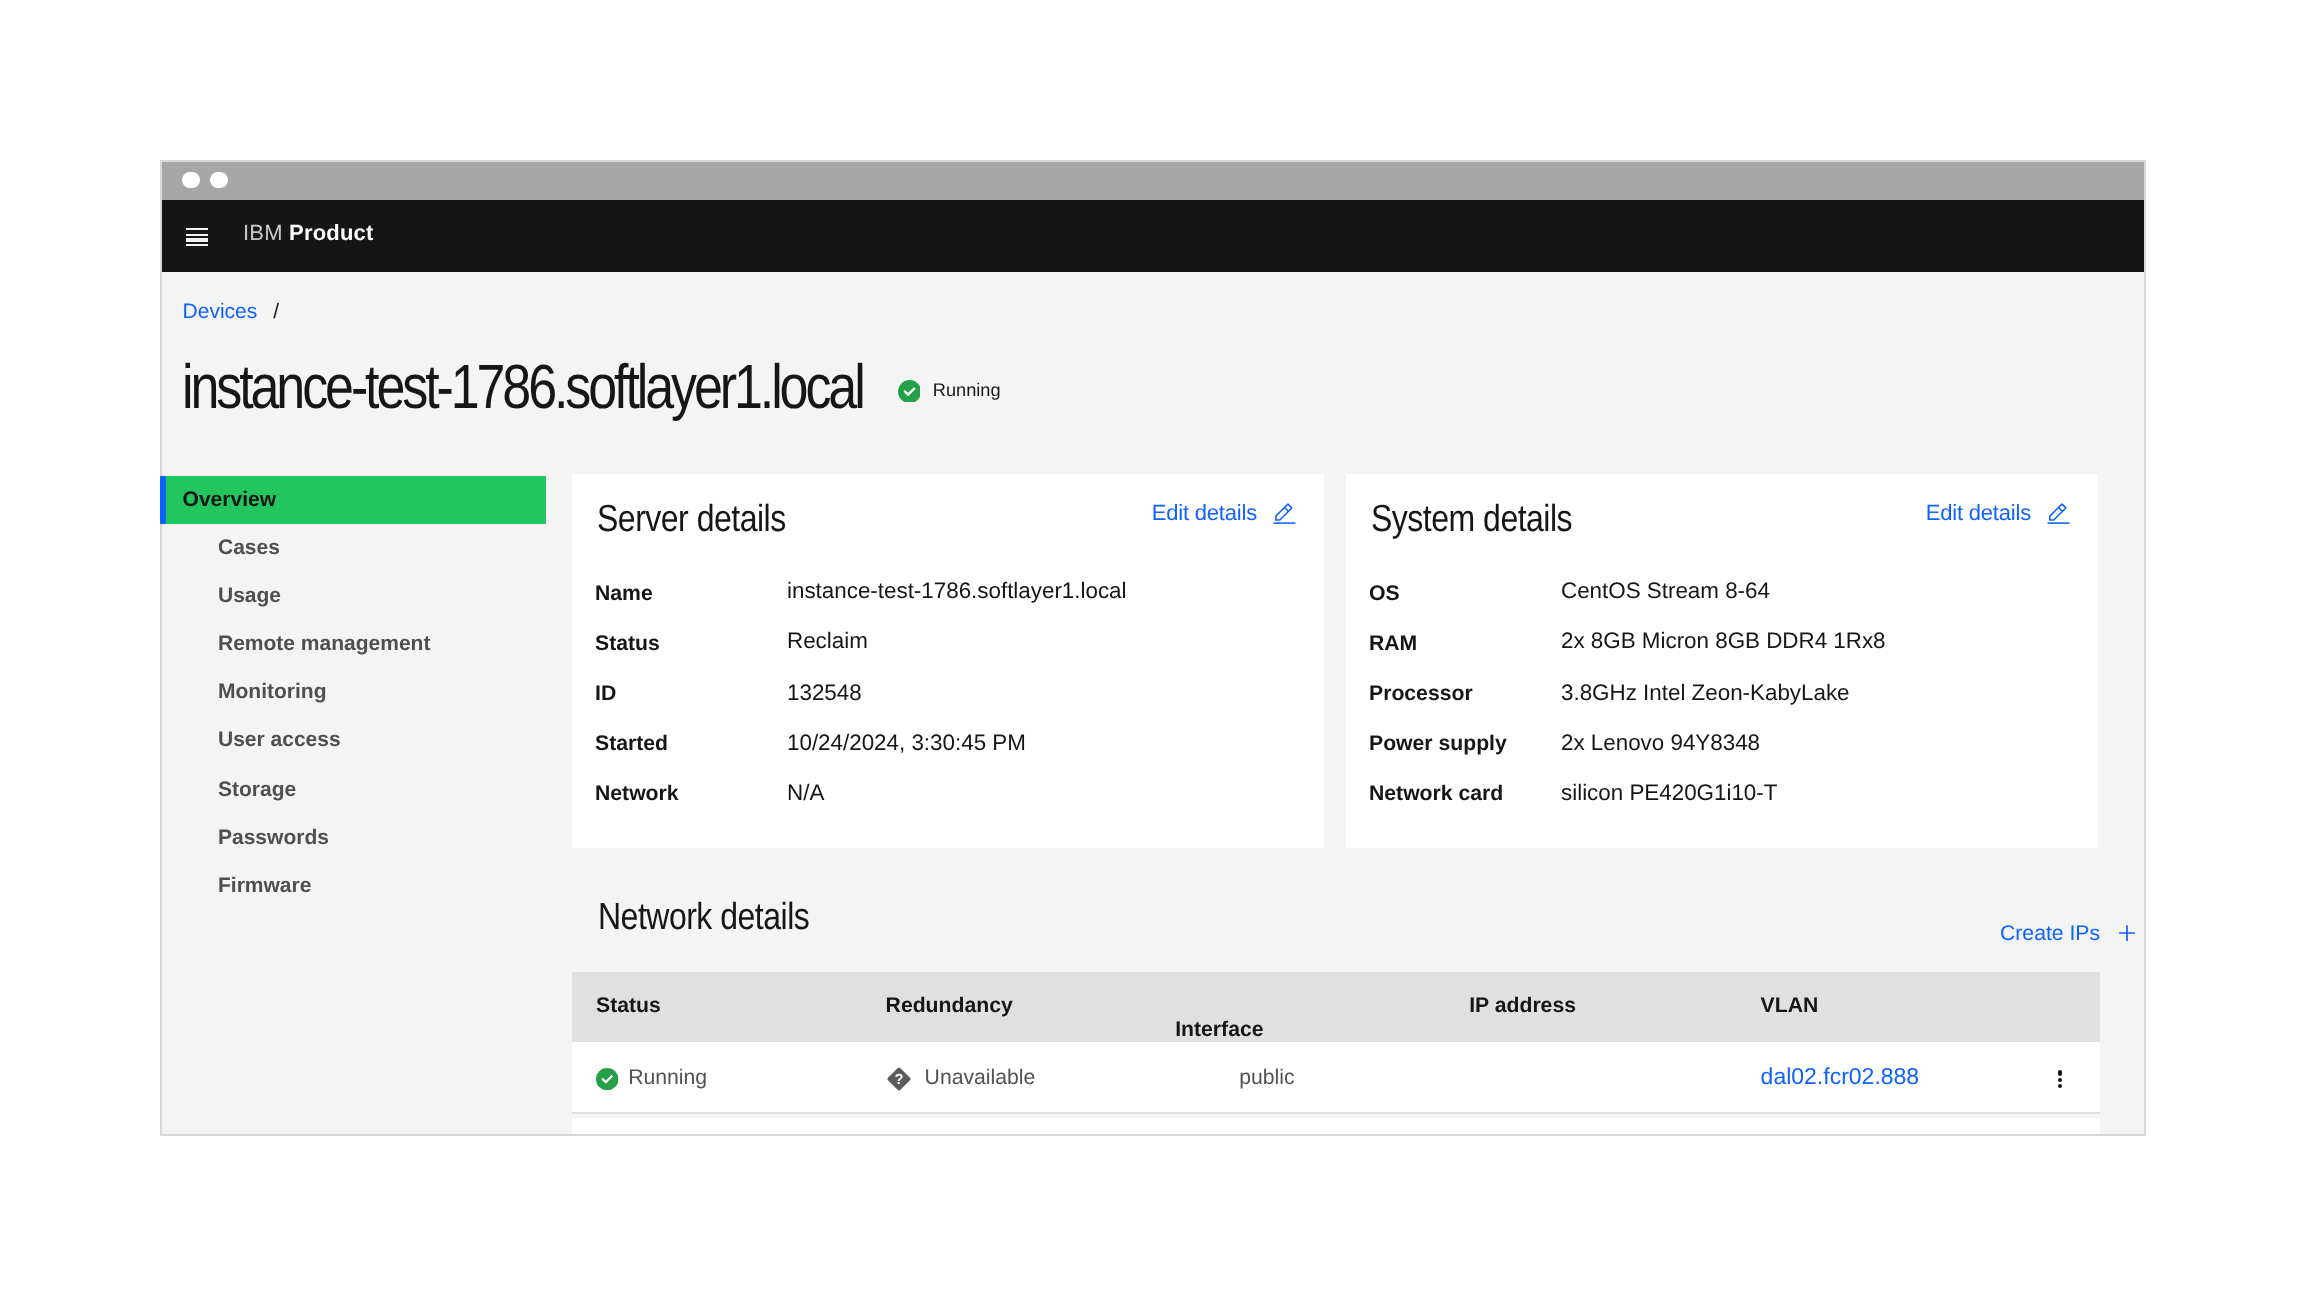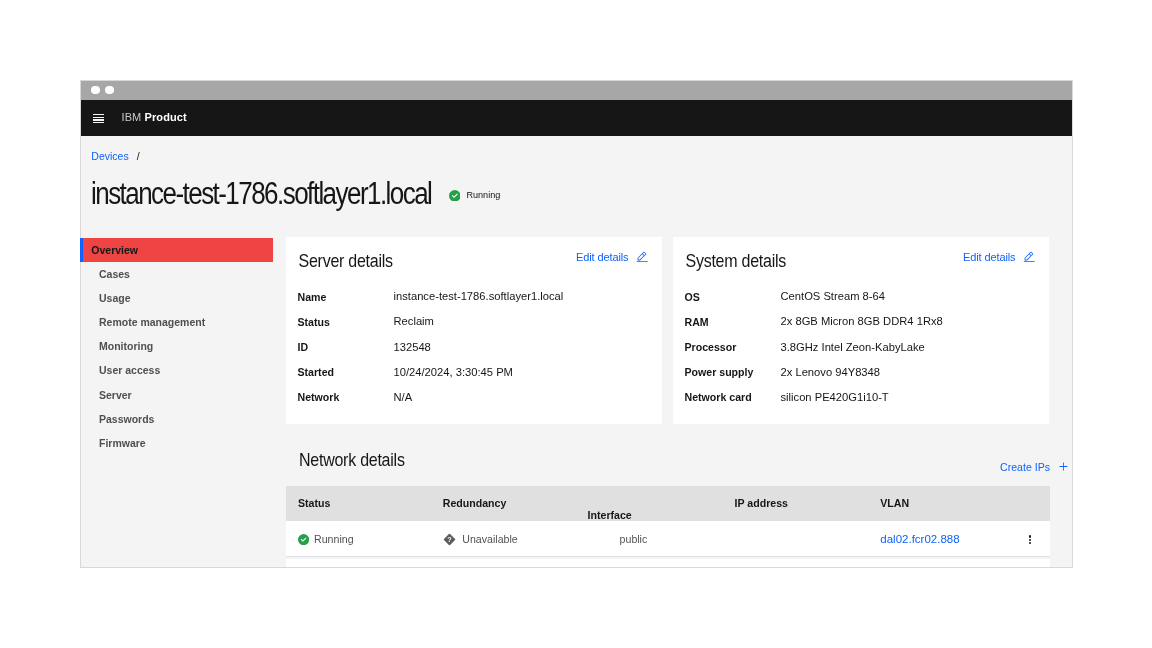--- a/index.html
+++ b/index.html
@@ -19,22 +19,22 @@
   .blue { color:#0f62fe; }
   
   #crumb { left:91.3px; top:150.2px; font-size:10.5px; line-height:12px; color:#161616; }
   
   #h1 { left:91px; top:179.3px; font-size:26px; letter-spacing:-1.55px; color:#161616;
     font-weight:400; line-height:28px; transform:scaleY(1.2); transform-origin:50% 50%; }
   #runtop { left:448.8px; top:189.7px; }
   #runtoptxt { left:466.4px; top:190.0px; font-size:9.1px; color:#161616; line-height:10px; }
   
   .nav { position:absolute; left:80px; width:193px; height:24.13px; line-height:24.13px;
-    padding-left:19px; font-size:10.5px; font-weight:700; color:#4f4f4f; }
-  .nav.sel { background:#ef4444; border-left:3.6px solid #0f62fe; padding-left:8.3px;
+    padding-left:29px; font-size:10.5px; font-weight:700; color:#4f4f4f; }
+  .nav.sel { background:#22c55e; border-left:3.6px solid #0f62fe; padding-left:8.3px;
     color:#161616; }
   
   .card { position:absolute; top:237px; width:376.5px; height:187px; background:#ffffff; }
   .cardtitle { position:absolute; left:13px; top:16.2px; font-size:16px; letter-spacing:-0.25px;
     color:#161616; font-weight:400; line-height:16px; transform:scaleY(1.18); transform-origin:50% 50%; }
   .editlink { position:absolute; top:13.5px; right:13.5px; display:flex; align-items:flex-end; }
   .editlink span { font-size:11px; color:#0f62fe; line-height:13px; letter-spacing:-0.1px; }
   .editlink svg { margin-left:7.5px; }
   .frow { position:absolute; left:12px; font-size:10.6px; line-height:12px; color:#161616; white-space:nowrap; }
   .frow b { position:absolute; left:0; top:0; font-weight:700; }
@@ -80,21 +80,21 @@
   <path d="M7 11.2L3.8 8l1.1-1.1L7 9l4.1-4.1 1.1 1.1z" fill="#ffffff"></path>
 </svg>
 <div class="abs" id="runtoptxt">Running</div>
 
 <div class="nav sel" style="top:237.7px;">Overview</div>
 <div class="nav" style="top:261.8px;">Cases</div>
 <div class="nav" style="top:285.9px;">Usage</div>
 <div class="nav" style="top:310.1px;">Remote management</div>
 <div class="nav" style="top:334.2px;">Monitoring</div>
 <div class="nav" style="top:358.3px;">User access</div>
-<div class="nav" style="top:382.5px;">Server</div>
+<div class="nav" style="top:382.5px;">Storage</div>
 <div class="nav" style="top:406.6px;">Passwords</div>
 <div class="nav" style="top:430.7px;">Firmware</div>
 
 <div class="card" style="left:285.5px;">
   <div class="cardtitle">Server details</div>
   <div class="editlink">
       <span>Edit details</span>
     <svg width="12.5" height="12.5" viewBox="0 0 32 32">
         <g fill="#0f62fe">
           <path d="M2 26h28v2H2z"></path>

